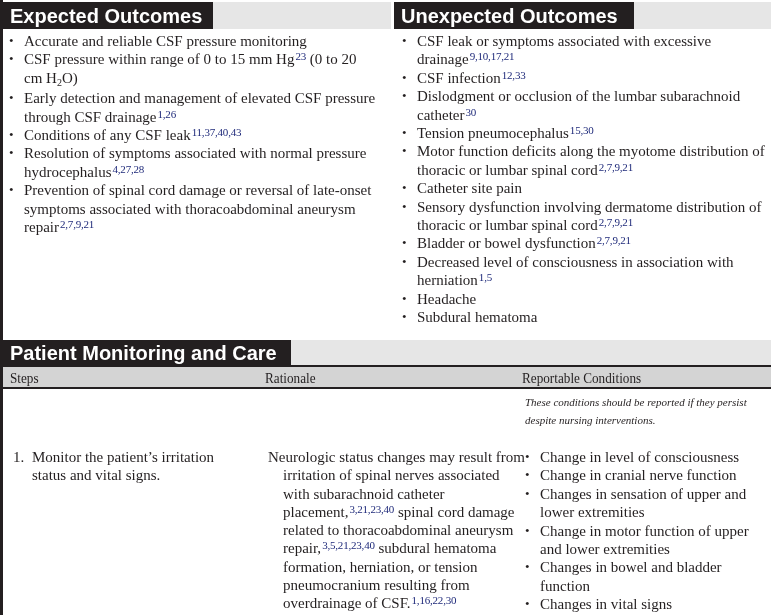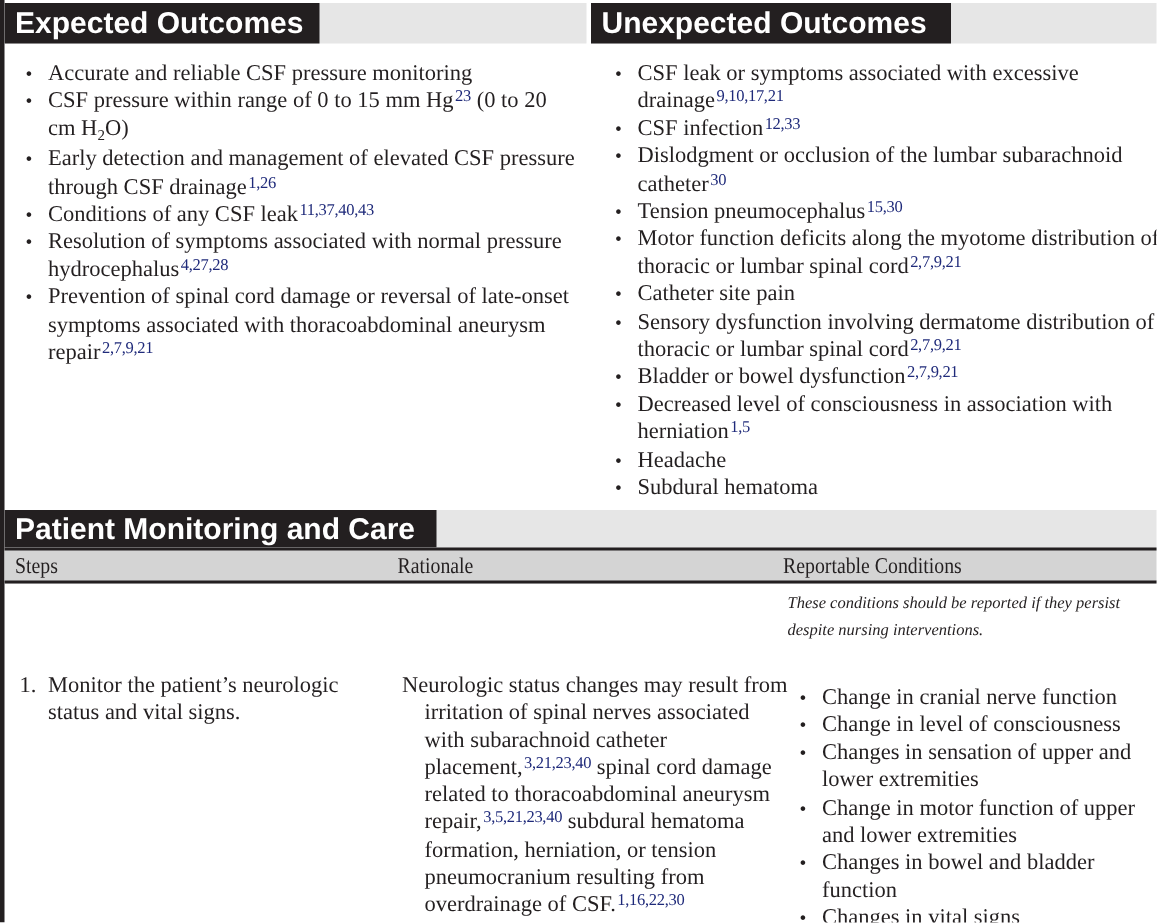--- a/index.html
+++ b/index.html
@@ -5,21 +5,21 @@
   html, body { margin: 0; padding: 0; background: #ffffff; }
   body { width: 771px; height: 615px; position: relative; overflow: hidden;
          font-family: "Liberation Serif", "DejaVu Serif", serif; color: #231f20; }
   .page { position: absolute; left: 0; top: 0; width: 771px; height: 615px; border-left: 3px solid #231f20; box-sizing: border-box; }
 
   .head-bar { position: absolute; height: 27px; background: #e6e6e6; }
   .head-tab { position: absolute; top: 0; height: 27px; background: #231f20; color: #ffffff;
               font-family: "Liberation Sans", "DejaVu Sans", sans-serif; font-weight: bold;
               font-size: 20px; line-height: 29px; padding: 0 7px; white-space: nowrap; box-sizing: border-box; }
 
-  ul.bl { list-style: none; margin: 8px; padding: 0; position: absolute; }
+  ul.bl { list-style: none; margin: 0; padding: 0; position: absolute; }
   ul.bl li { position: relative; padding-left: 18px; font-size: 15px; line-height: 18.4px; }
   ul.bl li::before { content: "\2022"; position: absolute; left: 3px; top: 0; font-size: 13px; }
   sup.ref { color: #1f2a7a; font-size: 11px; vertical-align: top; position: relative; top: -3px; margin-left: 1px; letter-spacing: -0.2px; }
   sub.s { font-size: 10px; vertical-align: baseline; position: relative; top: 3px; }
 
   .colhdr { position: absolute; left: 0; top: 365px; width: 771px; height: 24px; background: #d4d4d4;
             border-top: 2px solid #231f20; border-bottom: 2px solid #231f20; box-sizing: border-box; }
   .colhdr span { position: absolute; top: 1px; font-family: "Liberation Serif", serif; font-size: 15px; line-height: 20px; transform: scaleX(0.88); transform-origin: left; }
 
   .step { position: absolute; left: 10px; top: 448px; width: 230px; font-size: 15px; line-height: 18.4px; }
@@ -70,27 +70,27 @@
   <div class="colhdr">
     <span style="left:7px;">Steps</span>
     <span style="left:262px;">Rationale</span>
     <span style="left:519px;">Reportable Conditions</span>
   </div>
 
   <div class="rep-note">These conditions should be reported if they persist despite nursing interventions.</div>
 
   <div class="step">
     <span class="num">1.</span>
-    <div class="txt">Monitor the patient’s neurologic status and vital signs.</div>
+    <div class="txt">Monitor the patient’s irritation status and vital signs.</div>
   </div>
 
   <div class="rationale"><span>Neurologic status changes may result from irritation of spinal nerves asso­ciated with subarachnoid catheter placement,</span><sup class="ref">3,21,23,40</sup><span> spinal cord damage related to thoracoabdominal aneurysm repair,</span><sup class="ref">3,5,21,23,40</sup><span> subdural hematoma formation, herniation, or tension pneumocranium resulting from overdrainage of CSF.</span><sup class="ref">1,16,22,30</sup></div>
 
   <ul class="bl" style="left:519px;top:448px;width:250px;">
+    <li>Change in level of consciousness</li>
     <li>Change in cranial nerve function</li>
-    <li>Change in level of consciousness</li>
     <li>Changes in sensation of upper and lower extremities</li>
     <li>Change in motor function of upper and lower extremities</li>
     <li>Changes in bowel and bladder function</li>
     <li>Changes in vital signs</li>
   </ul>
 
 </div>
 
 </body></html>

